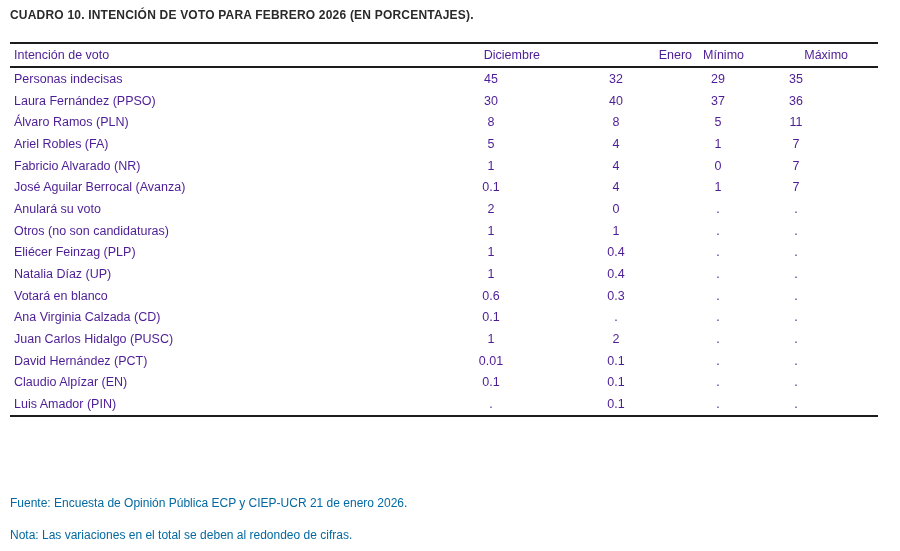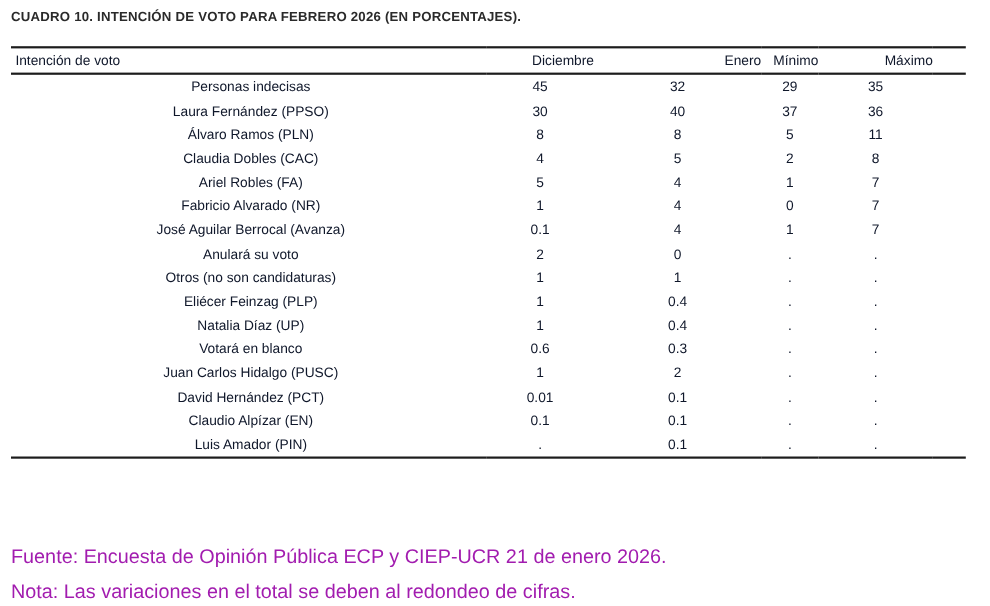--- a/index.html
+++ b/index.html
@@ -30,21 +30,21 @@
   table.vote-table {
     position: absolute;
     left: 10px;
     top: 42px;
     width: 868px;
     border-collapse: collapse;
     table-layout: fixed;
     border-top: 2.5px solid #1c1c1c;
     border-bottom: 2.5px solid #1c1c1c;
     font-size: 12.5px;
-    color: #0f172a;
+    color: #4c1d95;
   }
   table.vote-table thead th {
     height: 22px;
     font-weight: normal;
     border-bottom: 2px solid #1c1c1c;
     padding: 0;
     vertical-align: middle;
     white-space: nowrap;
   }
   table.vote-table thead th.label-col {
@@ -54,32 +54,32 @@
   table.vote-table thead th.num {
     text-align: right;
   }
   table.vote-table tbody td {
     height: 21.7px;
     padding: 0;
     vertical-align: middle;
     white-space: nowrap;
   }
   table.vote-table tbody td:first-child {
-    text-align: center;
+    text-align: left;
     padding-left: 4px;
   }
   table.vote-table tbody td.num {
     text-align: center;
   }
   .note {
     position: absolute;
     left: 10px;
     margin: 0;
-    font-size: 18px;
-    color: #a21caf;
+    font-size: 12px;
+    color: #0369a1;
     white-space: nowrap;
   }
   .note.fuente { top: 496px; }
   .note.nota   { top: 528px; }
 </style>
 </head>
 <body>
 
 <div class="page">
 
@@ -123,28 +123,20 @@
         </tr>
         <tr>
           <td>Álvaro Ramos (PLN)</td>
           <td class="num">8</td>
           <td class="num">8</td>
           <td class="num">5</td>
           <td class="num">11</td>
           <td></td>
         </tr>
         <tr>
-          <td>Claudia Dobles (CAC)</td>
-          <td class="num">4</td>
-          <td class="num">5</td>
-          <td class="num">2</td>
-          <td class="num">8</td>
-          <td></td>
-        </tr>
-        <tr>
           <td>Ariel Robles (FA)</td>
           <td class="num">5</td>
           <td class="num">4</td>
           <td class="num">1</td>
           <td class="num">7</td>
           <td></td>
         </tr>
         <tr>
           <td>Fabricio Alvarado (NR)</td>
           <td class="num">1</td>
@@ -195,20 +187,28 @@
         </tr>
         <tr>
           <td>Votará en blanco</td>
           <td class="num">0.6</td>
           <td class="num">0.3</td>
           <td class="num">.</td>
           <td class="num">.</td>
           <td></td>
         </tr>
         <tr>
+          <td>Ana Virginia Calzada (CD)</td>
+          <td class="num">0.1</td>
+          <td class="num">.</td>
+          <td class="num">.</td>
+          <td class="num">.</td>
+          <td></td>
+        </tr>
+        <tr>
           <td>Juan Carlos Hidalgo (PUSC)</td>
           <td class="num">1</td>
           <td class="num">2</td>
           <td class="num">.</td>
           <td class="num">.</td>
           <td></td>
         </tr>
         <tr>
           <td>David Hernández (PCT)</td>
           <td class="num">0.01</td>

